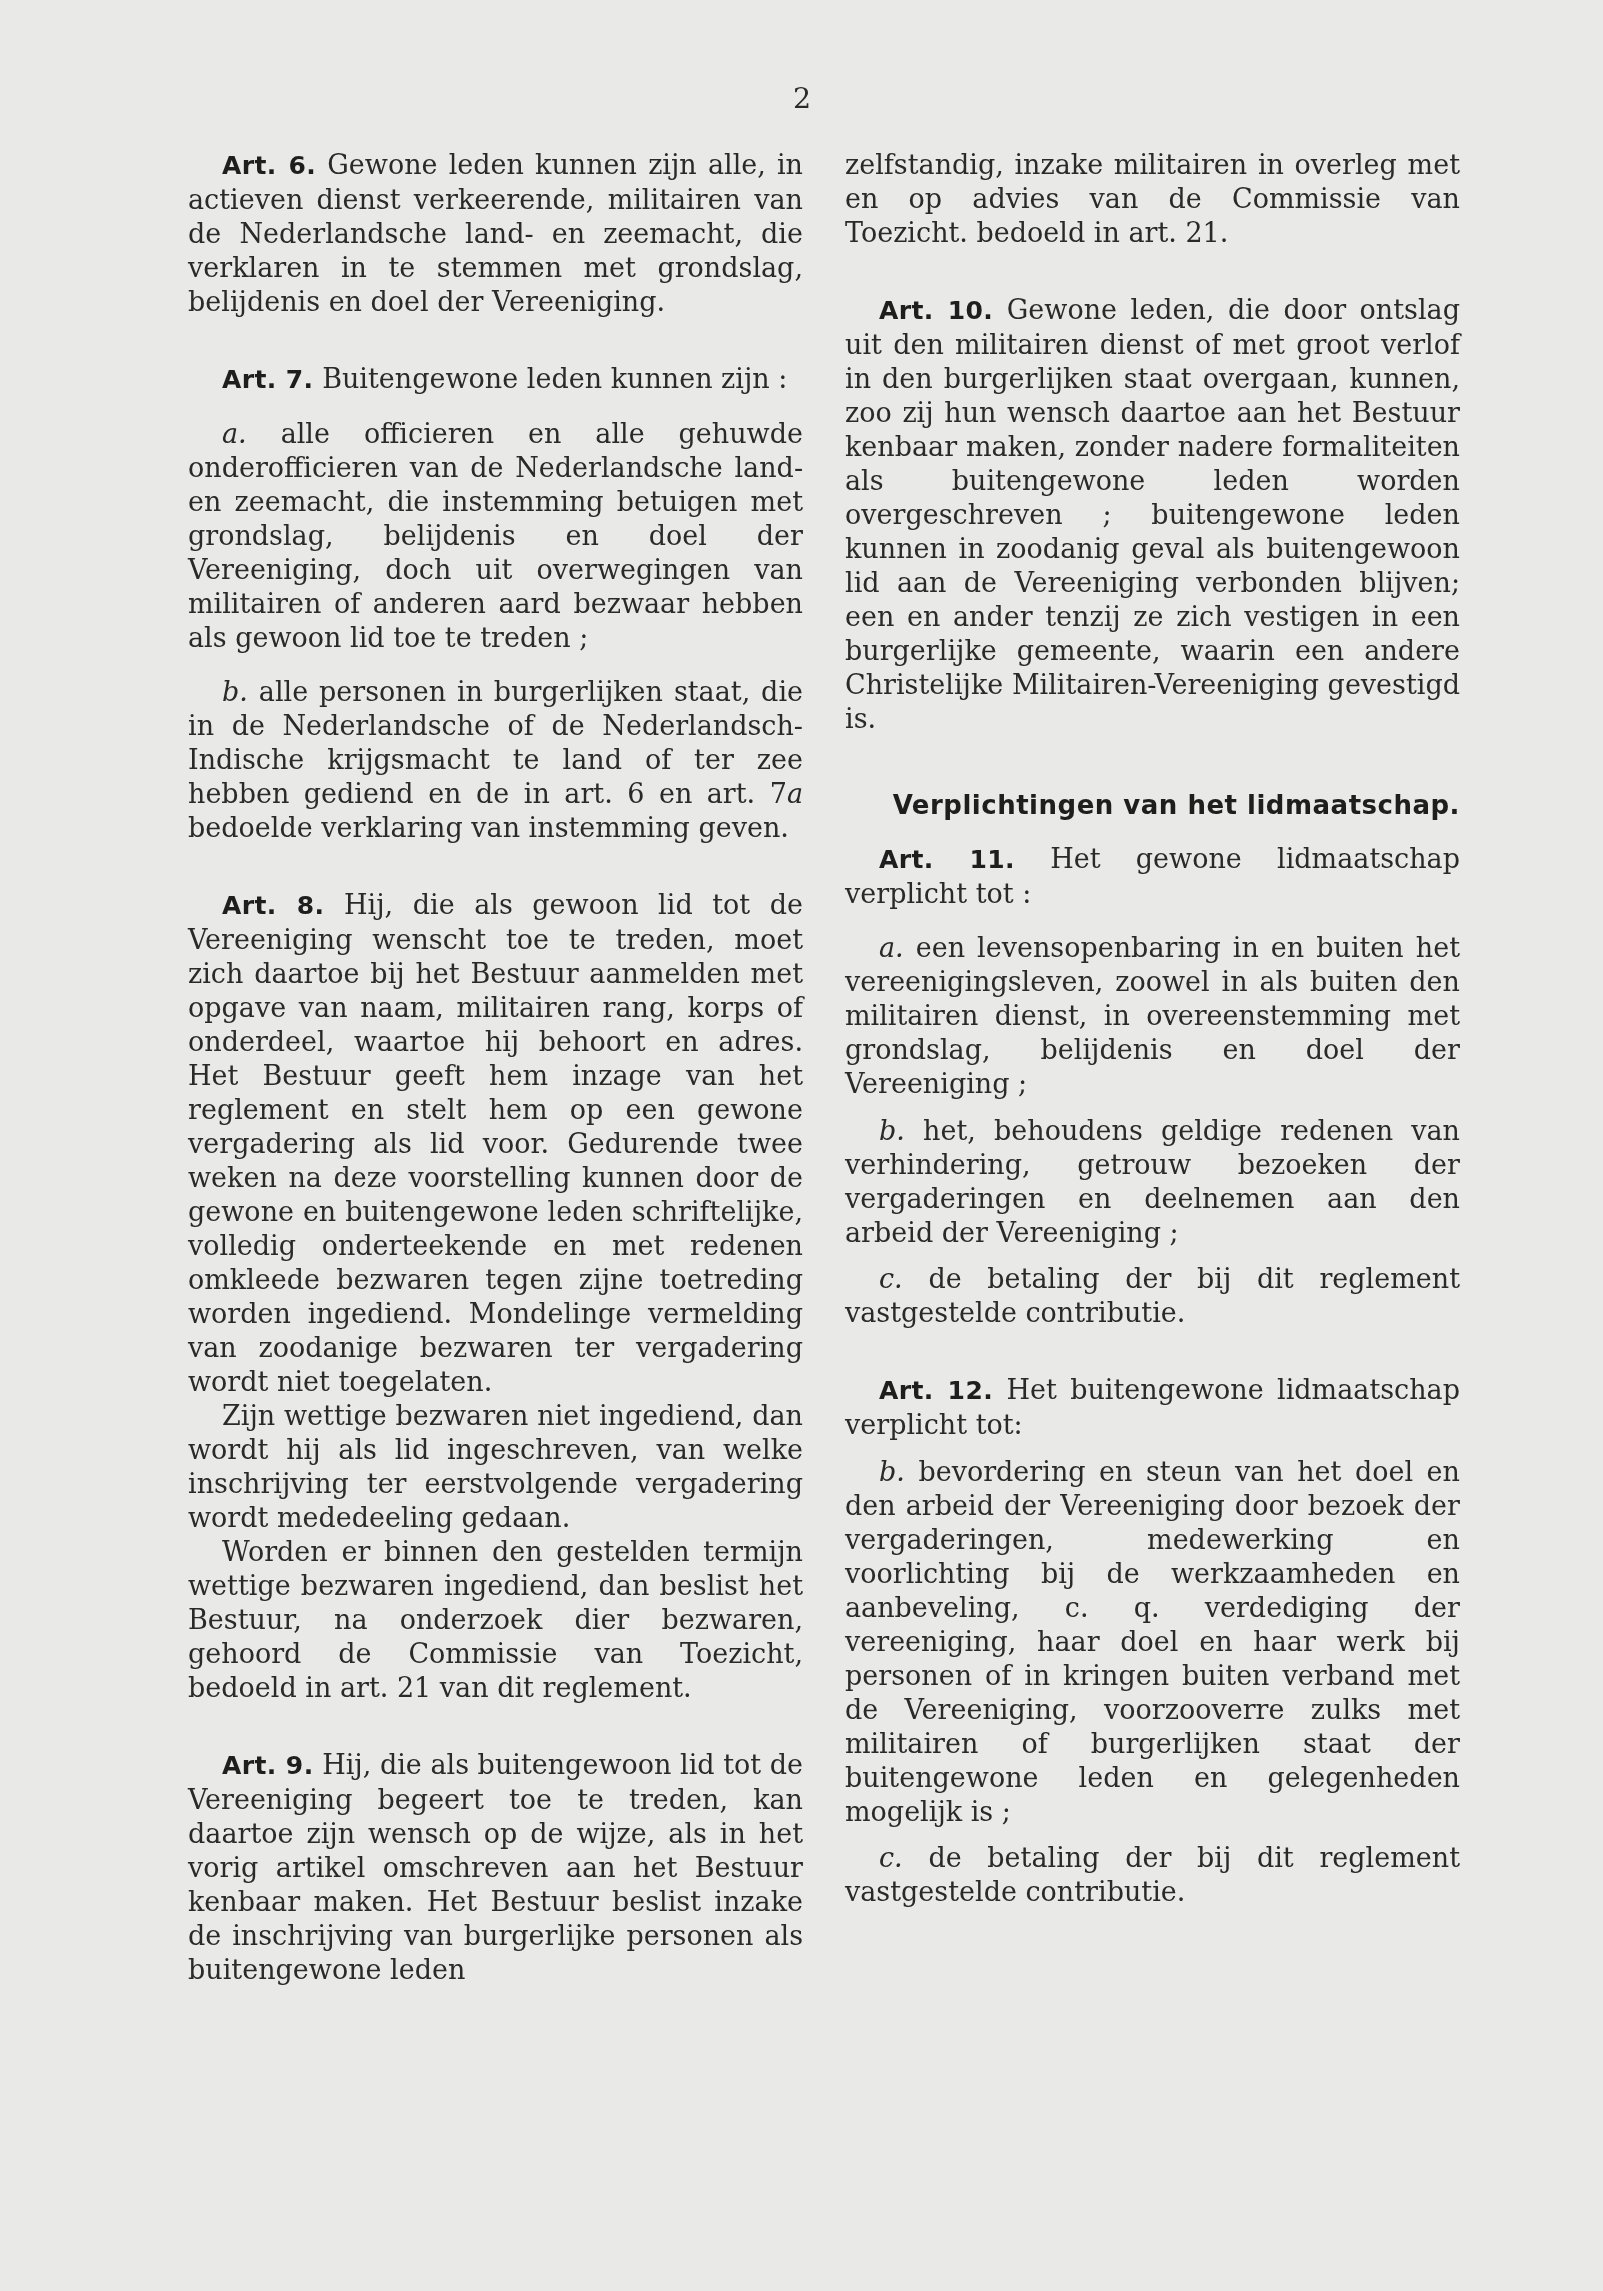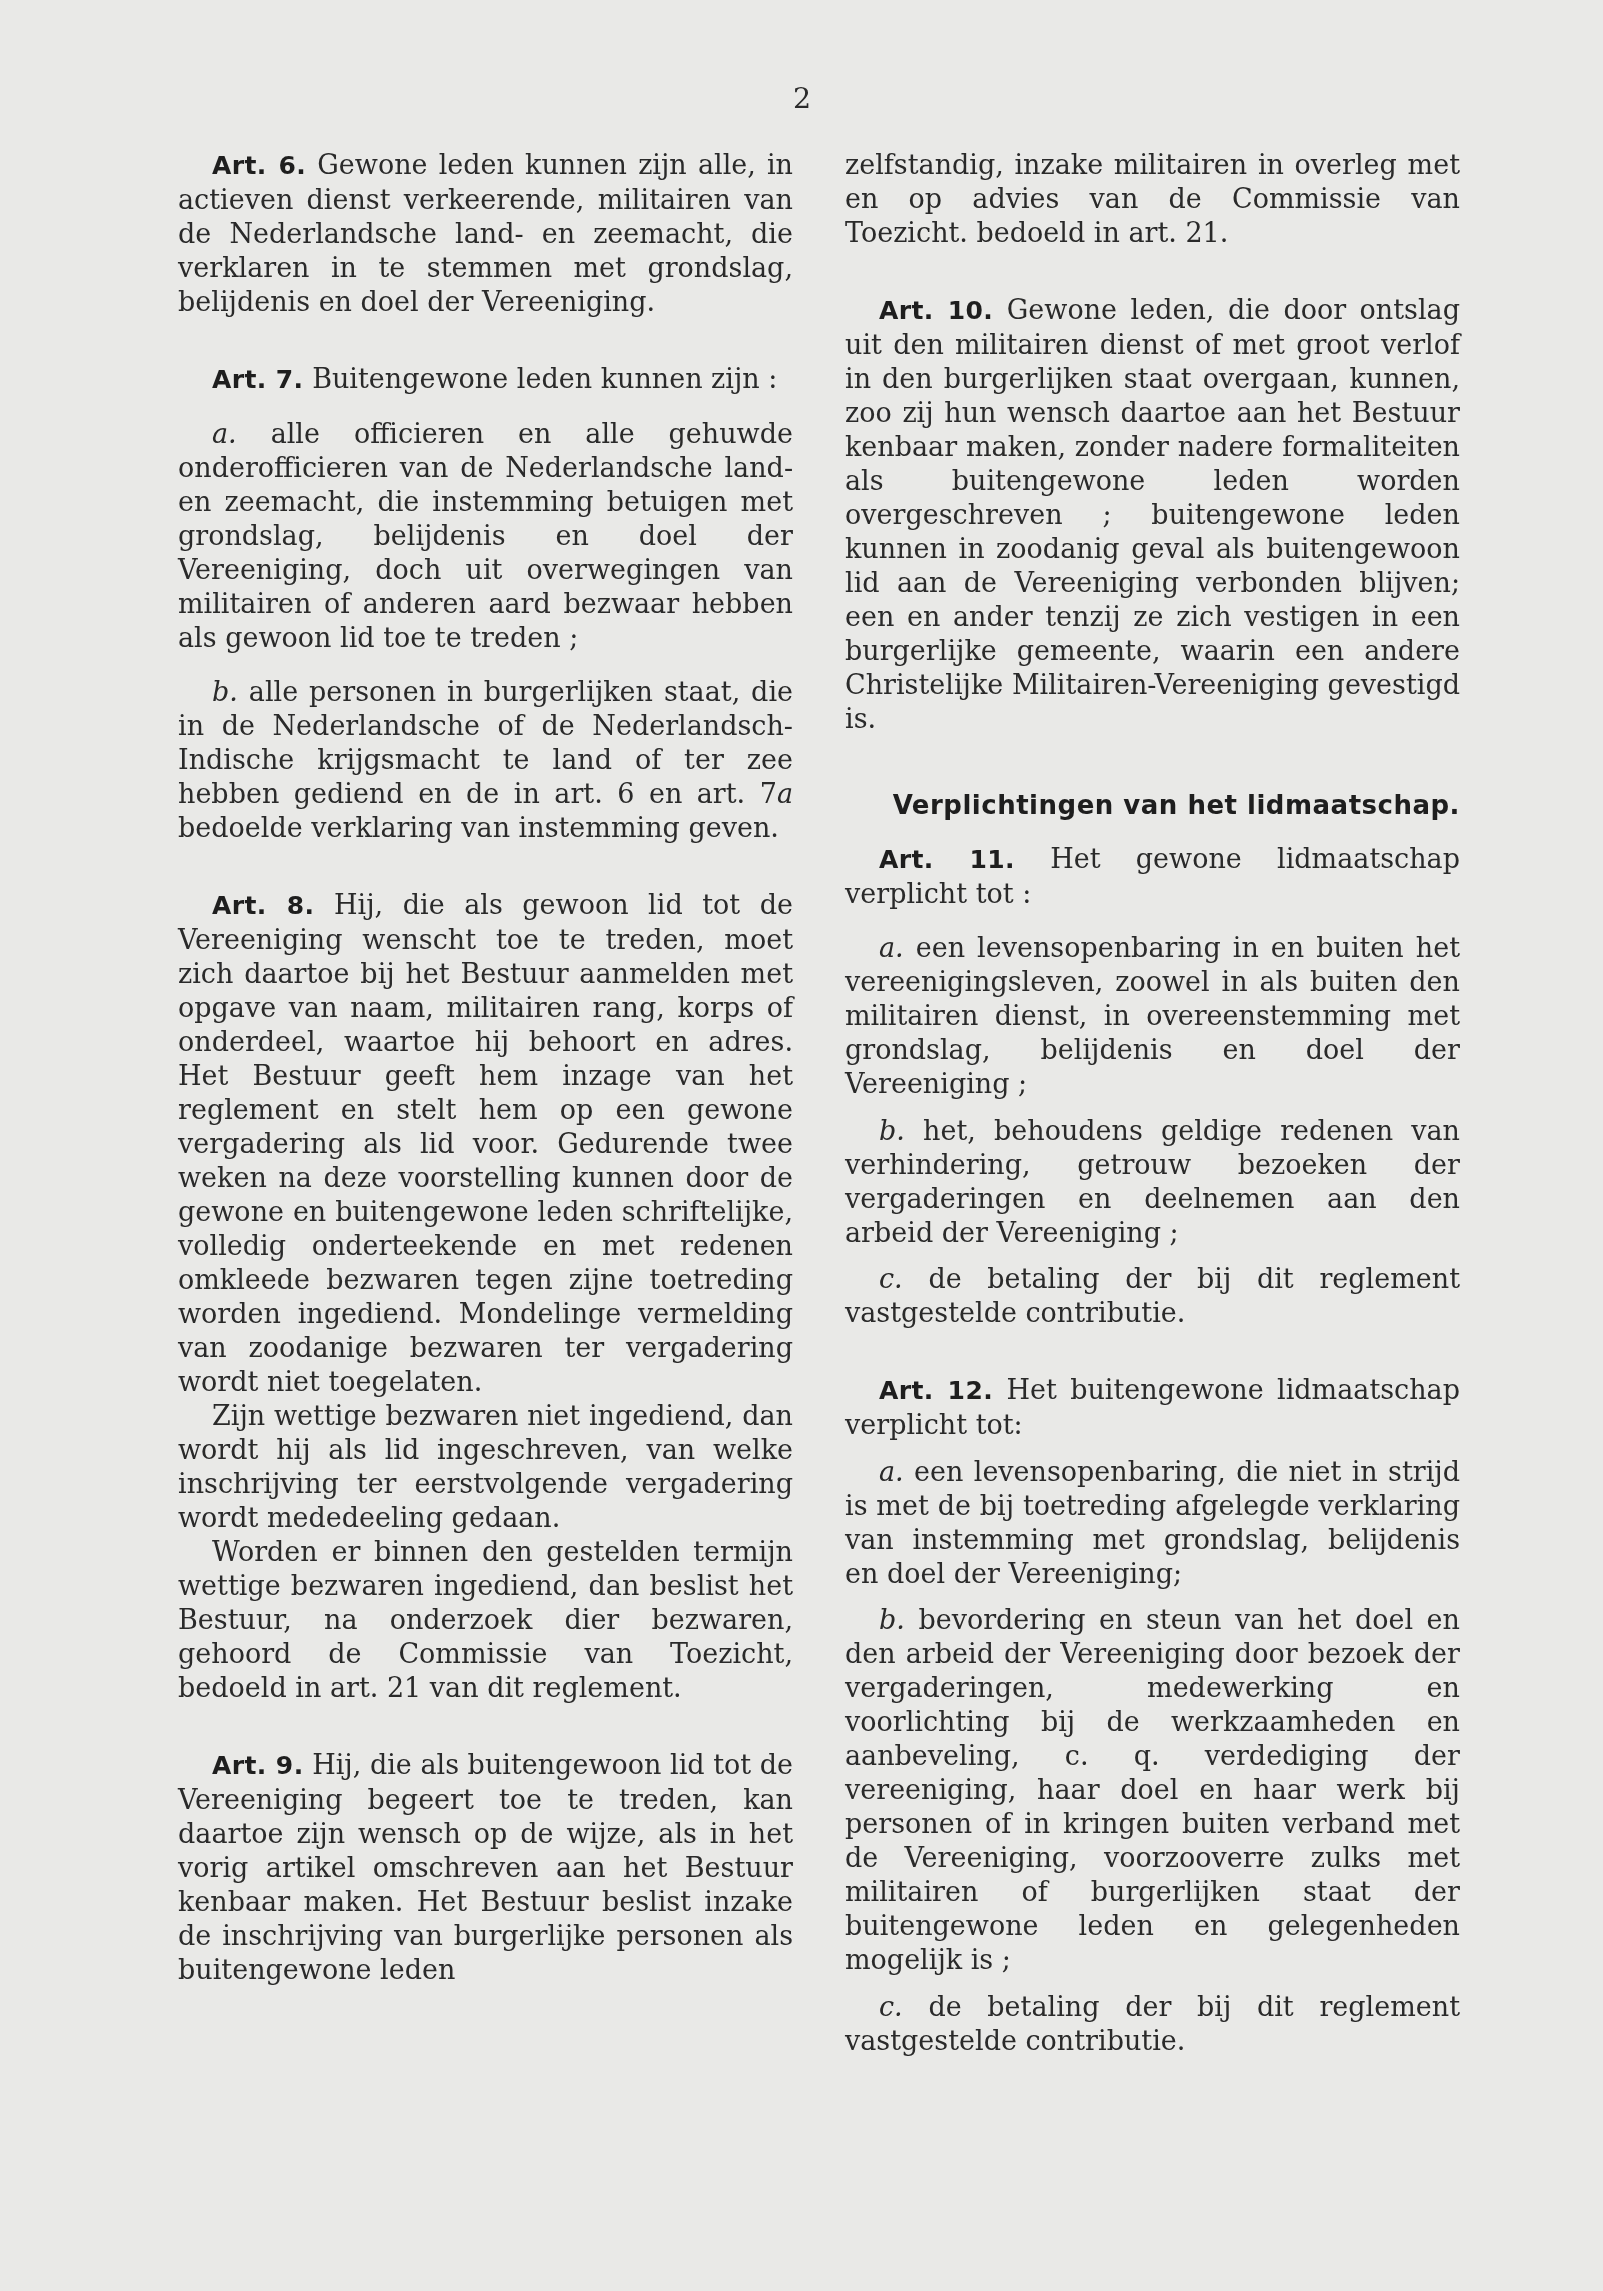--- a/index.html
+++ b/index.html
@@ -23,21 +23,21 @@
   }
   .column {
     position: absolute;
     top: 148px;
     width: 615px;
     font-size: 27px;
     line-height: 34px;
     text-align: justify;
     hyphens: manual;
   }
-  .col-left { left: 178px; }
+  .col-left { left: 188px; }
   .col-right { left: 845px; }
   .para { margin: 0; text-indent: 34px; }
   .para.noindent { text-indent: 0; }
   .gap-s { margin-top: 12.5px; }
   .gap-m { margin-top: 20px; }
   .gap-l { margin-top: 43px; }
   .art-label {
     font-family: "DejaVu Sans", "Liberation Sans", sans-serif;
     font-weight: bold;
     font-size: 25px;
@@ -125,24 +125,20 @@
   <p class="para gap-s">
     <span class="item-letter">c.</span>
     <span>de betaling der bij dit reglement vastgestelde contributie.</span>
   </p>
 
   <p class="para gap-l">
     <span class="art-label">Art. 12.</span>
     <span>Het buitengewone lidmaatschap verplicht tot:</span>
   </p>
 
-  <p class="para gap-s">
-    <span class="item-letter">a.</span>
-    <span>een levensopenbaring, die niet in strijd is met de bij toetreding afgelegde verklaring van instemming met grondslag, belijdenis en doel der Vereeniging;</span>
-  </p>
 
   <p class="para gap-s">
     <span class="item-letter">b.</span>
     <span>bevordering en steun van het doel en den arbeid der Vereeniging door bezoek der vergaderingen, medewerking en voorlichting bij de werkzaamheden en aanbeveling, c. q. verdediging der vereeniging, haar doel en haar werk bij personen of in kringen buiten verband met de Vereeniging, voorzooverre zulks met militairen of burgerlijken staat der buitengewone leden en gelegenheden mogelijk is ;</span>
   </p>
 
   <p class="para gap-s">
     <span class="item-letter">c.</span>
     <span>de betaling der bij dit reglement vastgestelde contributie.</span>
   </p>

